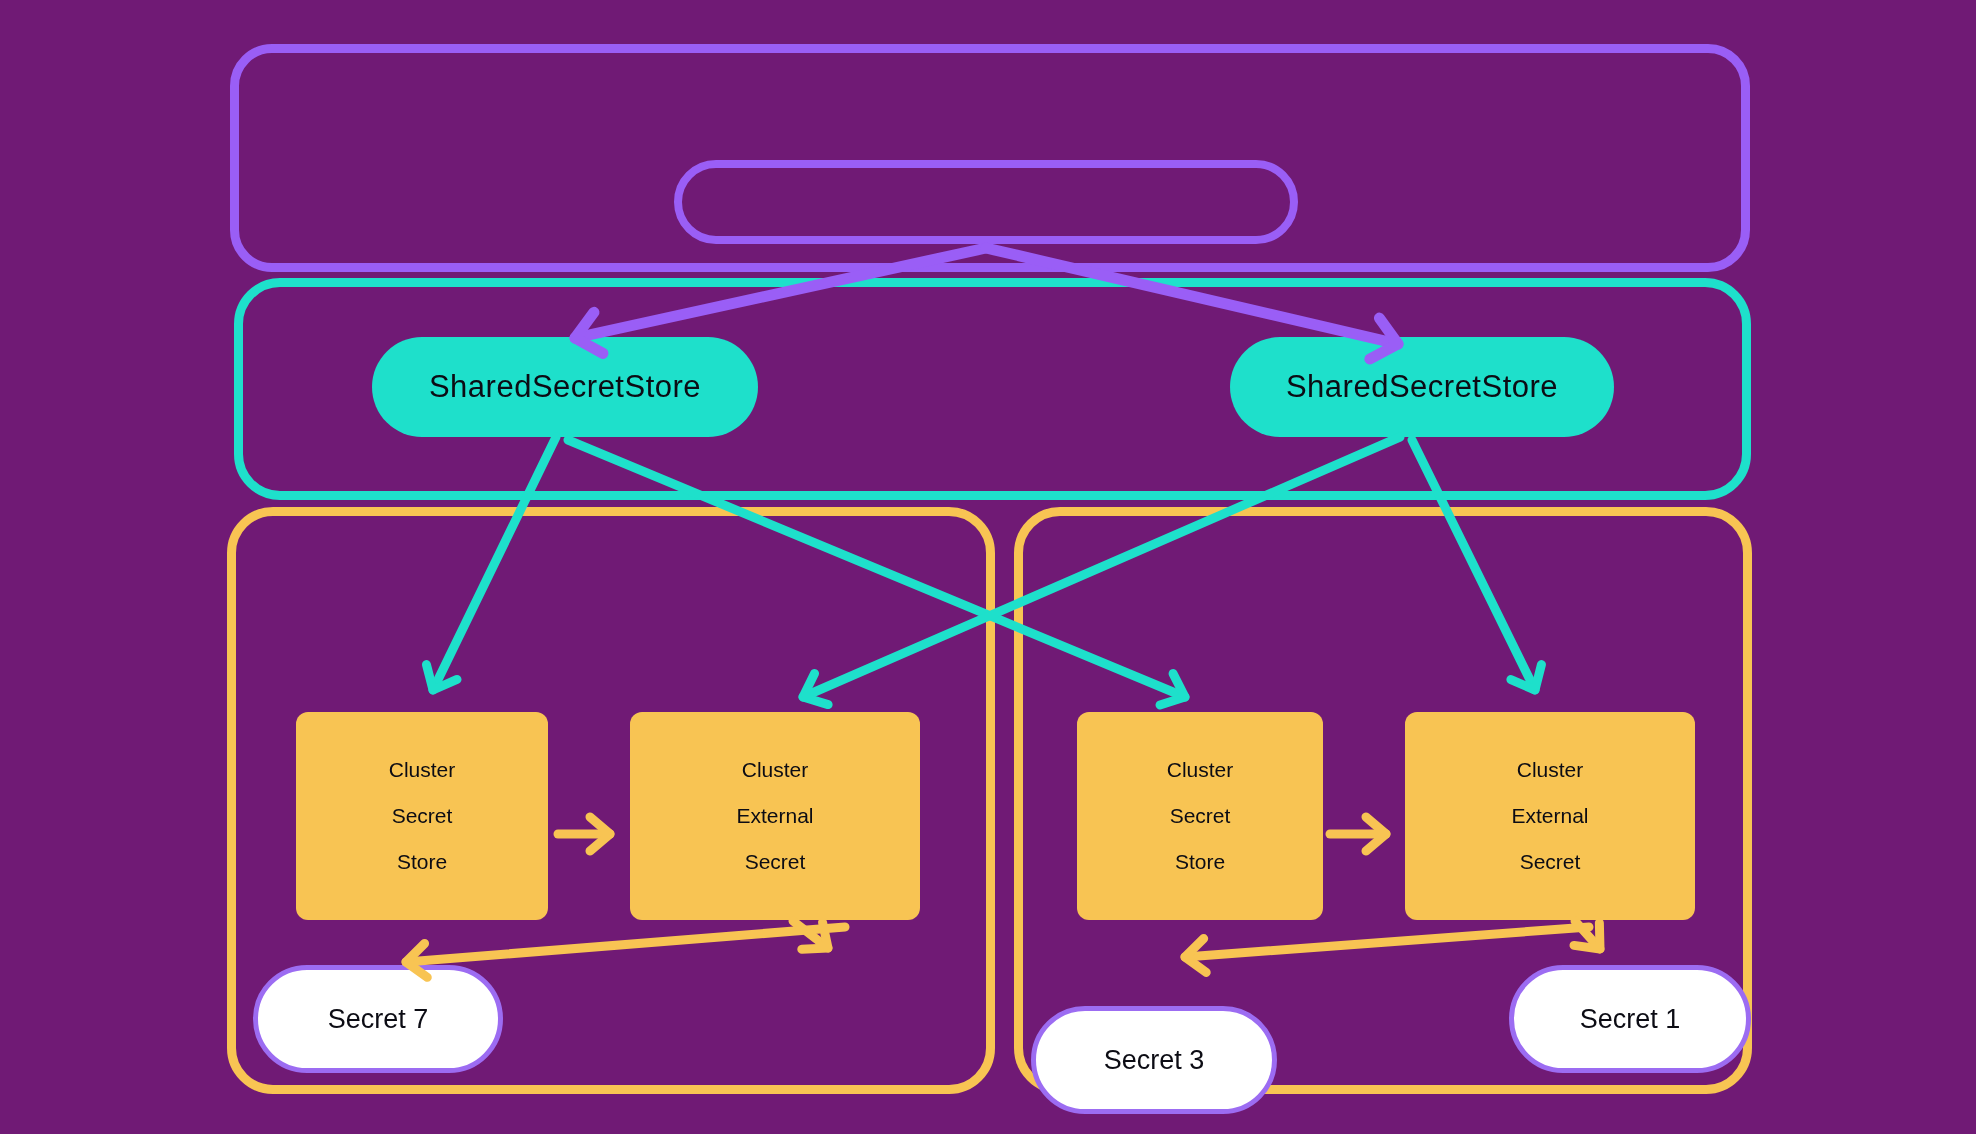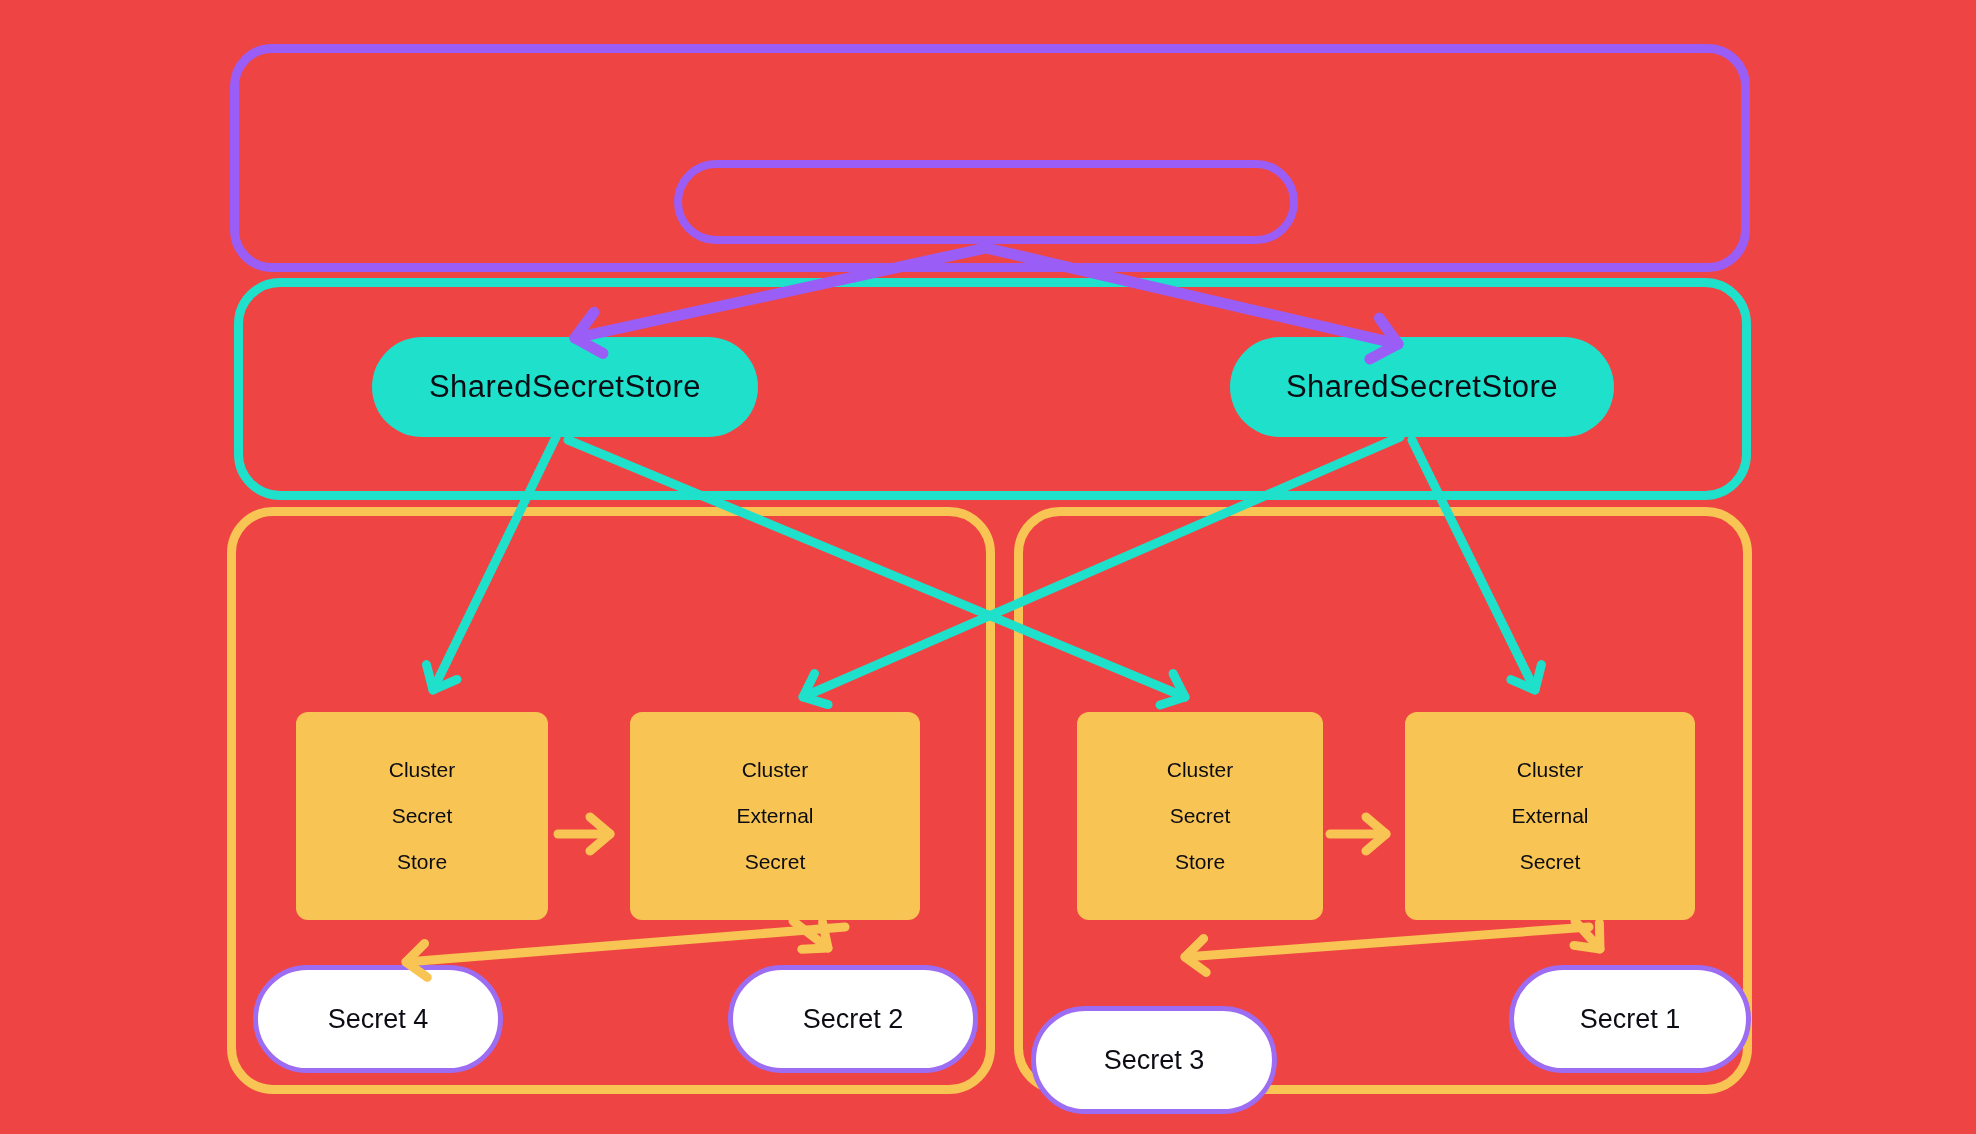--- a/index.html
+++ b/index.html
@@ -4,21 +4,21 @@
 <style>
   html, body {
     margin: 0;
     padding: 0;
     background: #000000;
   }
   .canvas {
     position: relative;
     width: 1976px;
     height: 1134px;
-    background: #ef4444;
+    background: #701a75;
     overflow: hidden;
     font-family: "Liberation Sans", sans-serif;
   }
   .abs { position: absolute; box-sizing: border-box; }
 
   
   .container-outline {
     border-style: solid;
     background: transparent;
   }
@@ -132,24 +132,21 @@
 Secret
 Store</span>
   </div>
   <div class="abs node orange-box box-r-ces">
     <span>Cluster
 External
 Secret</span>
   </div>
 
   <div class="abs node secret-pill secret-1">
-    <span>Secret 4</span>
-  </div>
-  <div class="abs node secret-pill secret-2">
-    <span>Secret 2</span>
+    <span>Secret 7</span>
   </div>
   <div class="abs node secret-pill secret-3">
     <span>Secret 3</span>
   </div>
   <div class="abs node secret-pill secret-4">
     <span>Secret 1</span>
   </div>
 
   <svg class="arrow-layer" viewBox="0 0 1976 1134">
     <defs>

